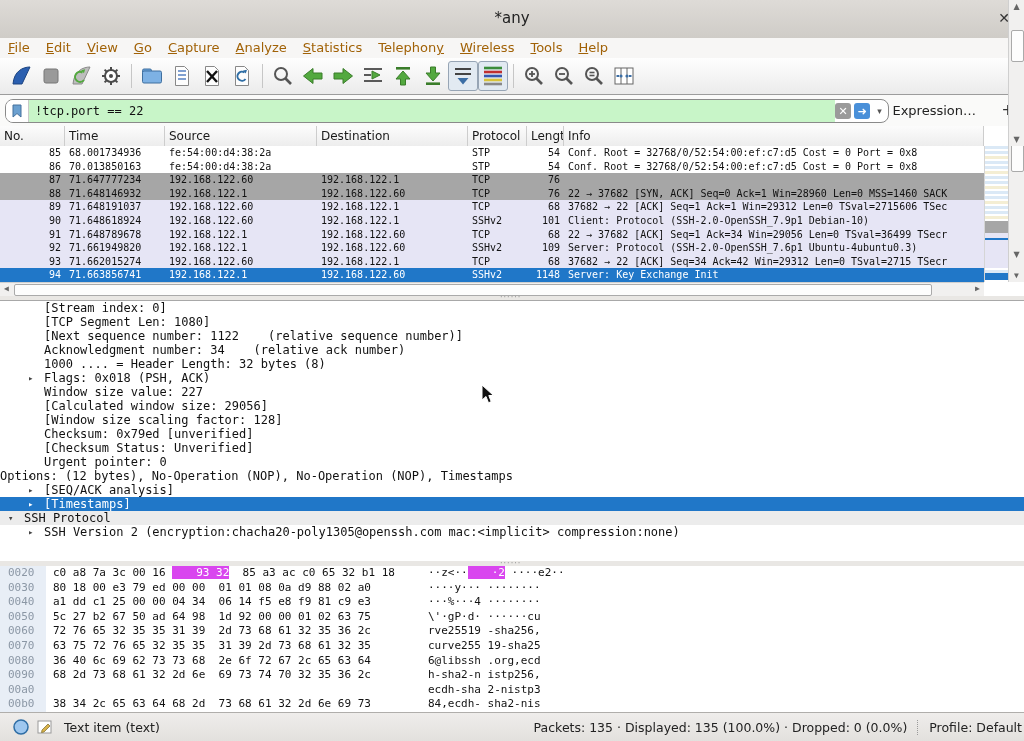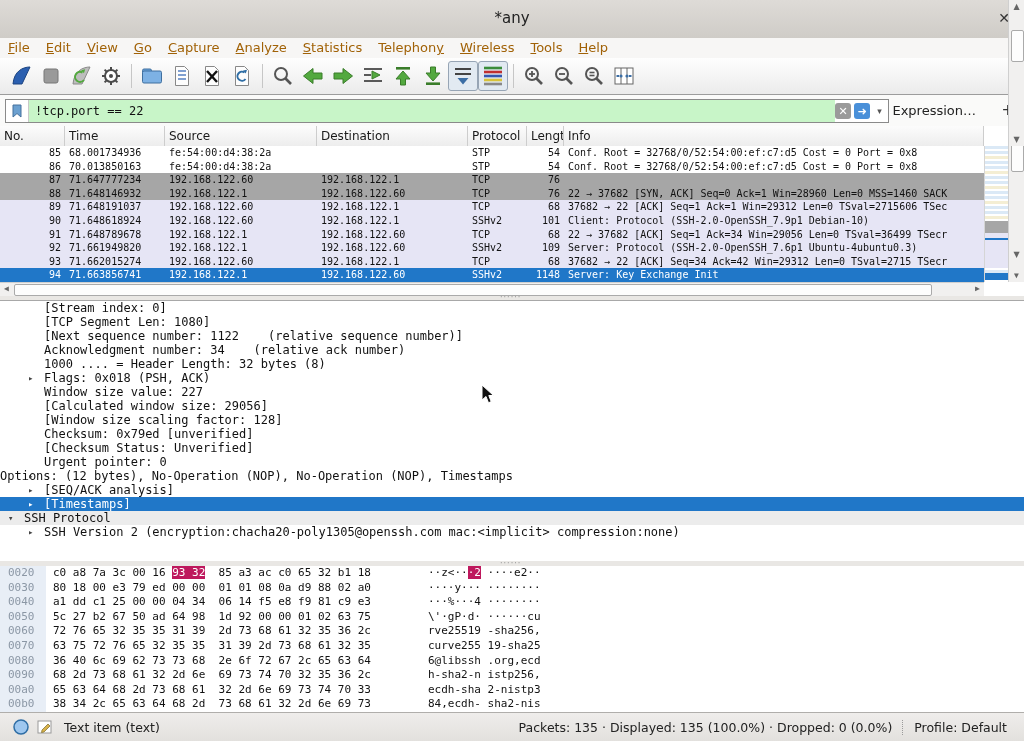--- a/index.html
+++ b/index.html
@@ -21,21 +21,21 @@
     background:linear-gradient(#fefefe,#ebebeb);border-bottom:1px solid #9c9c9c;
     display:flex;align-items:center;padding-left:6px;box-sizing:border-box;}
   .tbtn{width:30px;height:30px;display:flex;align-items:center;justify-content:center;margin:0 0px;}
   .tbtn svg{width:24px;height:24px;}
   .tbtn.pressed{border:1px solid #97a5b5;background:#e2eaf2;border-radius:3px;box-sizing:border-box;}
   .tsep{width:1px;height:24px;background:#c6c6c6;margin:0 5px;}
   
   #filterbar{position:absolute;left:0;top:95px;width:1024px;height:31px;background:#fafaf9;
     border-bottom:1px solid #c9c9c9;}
   #filter-box{position:absolute;left:5px;top:4px;width:882px;height:22px;border:1px solid #8a8a8a;
-    border-radius:0;background:#fff;overflow:hidden;display:flex;align-items:center;}
+    border-radius:8px;background:#fff;overflow:hidden;display:flex;align-items:center;}
   #bookmark{width:22px;height:22px;display:flex;align-items:center;justify-content:center;
     border-right:1px solid #c9c9c9;background:#fff;}
   #filter-input{flex:1;height:22px;background:#c8f5c8;border:0;outline:none;
     font:12px "DejaVu Sans Mono",monospace;padding:0 6px;color:#111;}
   .fbtn{width:16px;height:16px;border-radius:3px;margin-right:3px;display:flex;align-items:center;
     justify-content:center;font-size:11px;color:#fff;}
   #clear-btn{background:#9a9a9a;}
   #apply-btn{background:#4a90d9;}
   #filter-caret{width:13px;height:16px;margin-right:2px;color:#555;font-size:9px;line-height:16px;text-align:center;}
   #expression{position:absolute;right:48px;top:8px;font-size:13px;color:#222;}
@@ -81,30 +81,30 @@
   #details-vscroll{left:1008px;top:0;height:261px;position:absolute;background:#f1f0ef;border-left:1px solid #cfcfcf;width:16px;}
   
   #hexpane{position:absolute;left:0;top:566px;width:1024px;height:146px;background:#fff;
     overflow:hidden;font:11px "DejaVu Sans Mono",monospace;}
   #hex-offsetcol{position:absolute;left:0;top:0;width:46px;height:146px;background:#e8eef6;}
   #hexrows{position:absolute;left:0;top:0;width:1008px;}
   .hexrow{position:relative;height:14.6px;line-height:14.6px;white-space:pre;}
   .hoff{position:absolute;left:8px;color:#8b97a5;}
   .hbytes{position:absolute;left:53px;color:#111;}
   .hascii{position:absolute;left:428px;color:#111;}
-  .hexhl{background:#be185d;color:#fff;}
+  .hexhl{background:#d946ef;color:#fff;padding-left:24px;}
   #hex-vscroll{left:1008px;top:0;height:146px;position:absolute;background:#f1f0ef;border-left:1px solid #cfcfcf;width:16px;}
   
   #statusbar{position:absolute;left:0;top:712px;width:1024px;height:29px;
     background:linear-gradient(#efedeb,#e2e0dd);border-top:1px solid #b0aeab;
     font-size:12.5px;color:#222;}
   #expert-btn{position:absolute;left:12px;top:5px;width:18px;height:18px;}
   #comment-btn{position:absolute;left:36px;top:5px;width:18px;height:18px;}
   #field-label{position:absolute;left:64px;top:7px;}
-  #status-right{position:absolute;right:17px;top:7px;display:flex;align-items:flex-end;gap:10px;}
+  #status-right{position:absolute;right:2px;top:7px;display:flex;align-items:flex-end;gap:10px;}
   .ssep{width:1px;height:15px;border-left:1px dotted #9a9a9a;}
   
   #mouse-cursor{position:absolute;left:481px;top:384px;}
 </style>
 </head>
 <body>
 
 <div id="win">
 
   <div id="titlebar">
@@ -493,21 +493,21 @@
     <div id="hex-offsetcol"></div>
     <div id="hexrows">
         <div class="hexrow"><span class="hoff">0020</span><span class="hbytes">c0 a8 7a 3c 00 16 <span class="hexhl">93 32</span>  85 a3 ac c0 65 32 b1 18</span><span class="hascii">··z&lt;··<span class="hexhl">·2</span> ····e2··</span></div>
         <div class="hexrow"><span class="hoff">0030</span><span class="hbytes">80 18 00 e3 79 ed 00 00  01 01 08 0a d9 88 02 a0</span><span class="hascii">····y··· ········</span></div>
         <div class="hexrow"><span class="hoff">0040</span><span class="hbytes">a1 dd c1 25 00 00 04 34  06 14 f5 e8 f9 81 c9 e3</span><span class="hascii">···%···4 ········</span></div>
         <div class="hexrow"><span class="hoff">0050</span><span class="hbytes">5c 27 b2 67 50 ad 64 98  1d 92 00 00 01 02 63 75</span><span class="hascii">\'·gP·d· ······cu</span></div>
         <div class="hexrow"><span class="hoff">0060</span><span class="hbytes">72 76 65 32 35 35 31 39  2d 73 68 61 32 35 36 2c</span><span class="hascii">rve25519 -sha256,</span></div>
         <div class="hexrow"><span class="hoff">0070</span><span class="hbytes">63 75 72 76 65 32 35 35  31 39 2d 73 68 61 32 35</span><span class="hascii">curve255 19-sha25</span></div>
         <div class="hexrow"><span class="hoff">0080</span><span class="hbytes">36 40 6c 69 62 73 73 68  2e 6f 72 67 2c 65 63 64</span><span class="hascii">6@libssh .org,ecd</span></div>
         <div class="hexrow"><span class="hoff">0090</span><span class="hbytes">68 2d 73 68 61 32 2d 6e  69 73 74 70 32 35 36 2c</span><span class="hascii">h-sha2-n istp256,</span></div>
-        <div class="hexrow"><span class="hoff">00a0</span><span class="hbytes">65 63 64 68 2d 73 68 61  32 2d 6e 69 73 74 70 33</span><span class="hascii">ecdh-sha 2-nistp3</span></div>
+        <div class="hexrow"><span class="hoff">00a0</span><span class="hascii">ecdh-sha 2-nistp3</span></div>
         <div class="hexrow"><span class="hoff">00b0</span><span class="hbytes">38 34 2c 65 63 64 68 2d  73 68 61 32 2d 6e 69 73</span><span class="hascii">84,ecdh- sha2-nis</span></div>
       </div>
   </div>
   <div class="vscroll" id="hex-vscroll">
     <div class="sbtn" style="top:0">▲</div>
     <div class="sthumb" style="top:30px;height:30px"></div>
     <div class="sbtn" style="bottom:0">▼</div>
   </div>
 
   <div id="statusbar">

